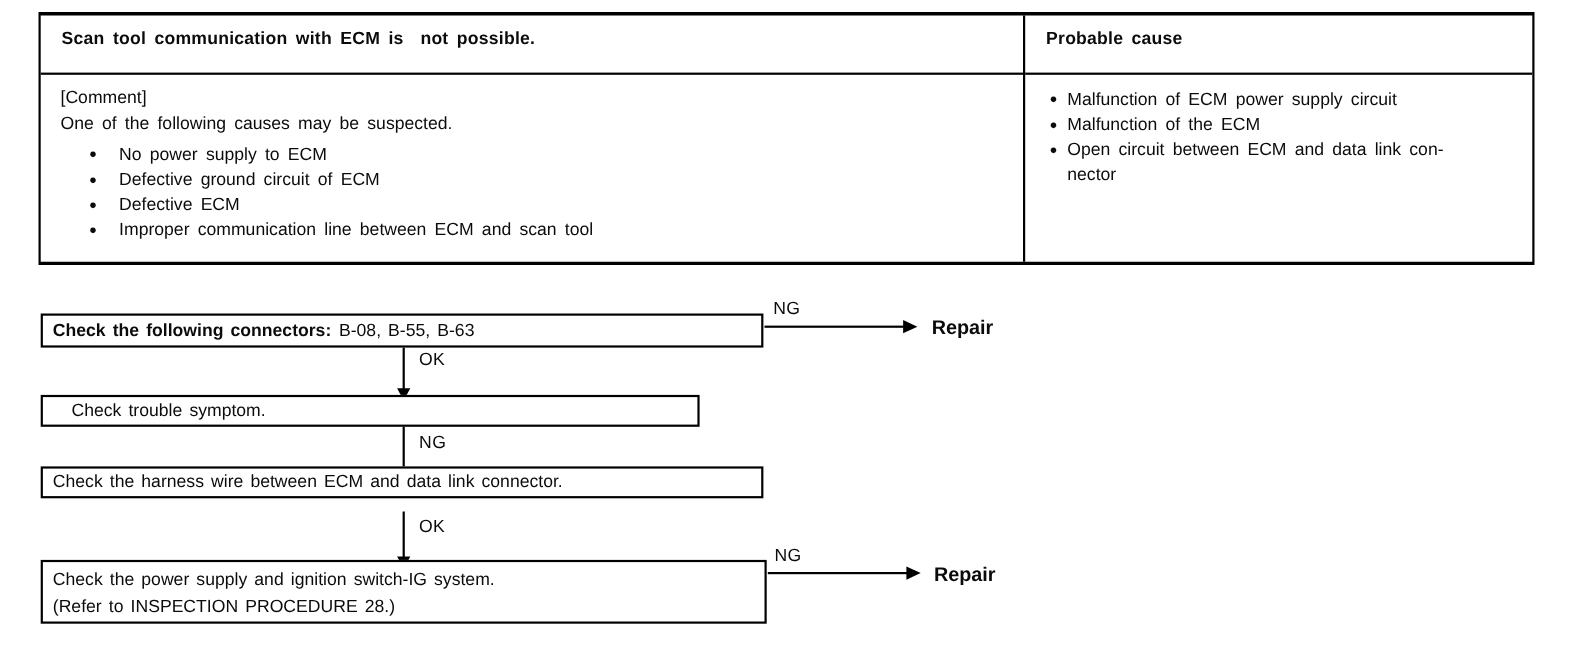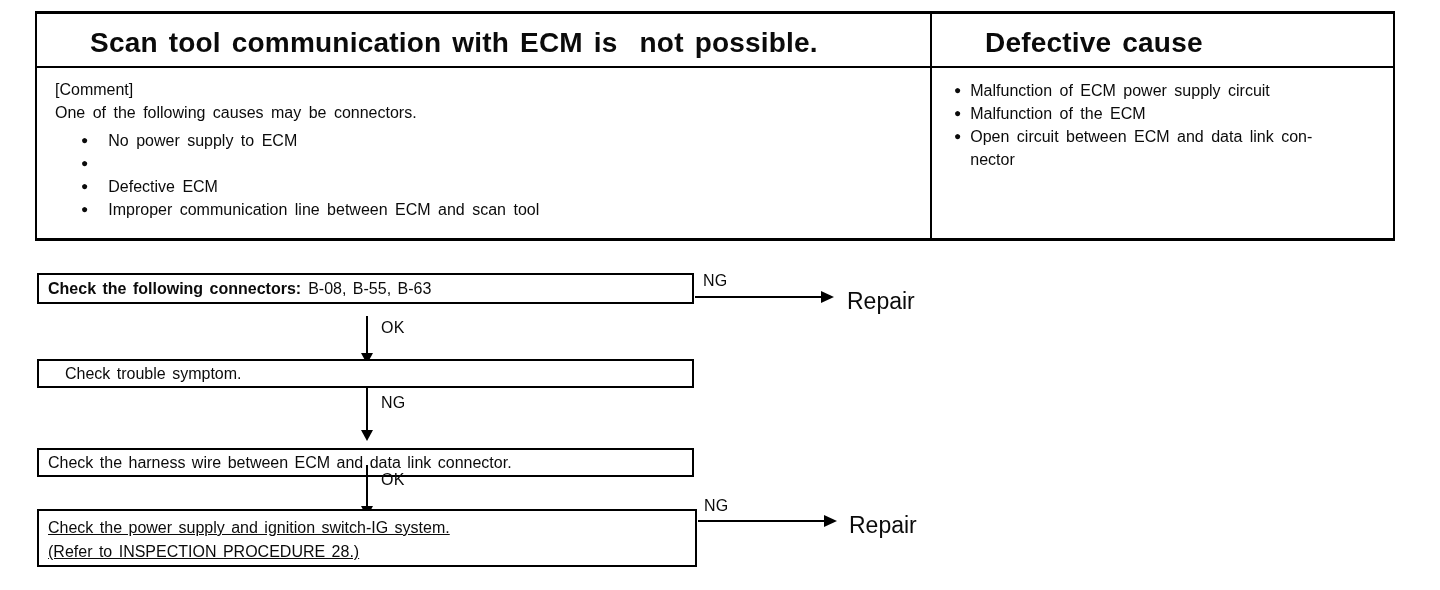--- a/index.html
+++ b/index.html
@@ -10,22 +10,22 @@
   
   .dtable{
     position:absolute;left:35px;top:11px;width:1356px;height:224px;
     border:2px solid #000;border-top-width:3px;border-bottom-width:3px;
     display:grid;grid-template-columns:895px 1fr;grid-template-rows:54px 1fr;
   }
   .cell{box-sizing:border-box;}
   .col-divider{border-right:2px solid #000;}
   .hdr-row{border-bottom:2px solid #000;}
   .hdr-text{
-    font-weight:bold;font-size:28px;letter-spacing:.2px;word-spacing:3px;
-    padding:13px 0 0 19px;white-space:pre;margin-left:34px;
+    font-weight:bold;font-size:16px;letter-spacing:.2px;word-spacing:3px;
+    padding:13px 0 0 19px;white-space:pre;
   }
   .body-cell{font-size:16px;line-height:23px;word-spacing:3px;}
   .sym-body{padding:10px 2px 0 18px;}
   .cause-body{padding:11px 10px 0 0;}
   .bullets{margin-top:5px;}
   .bullet{display:flex;align-items:flex-start;}
   .dot{font-size:12px;line-height:23px;flex:0 0 auto;}
   .sym-body .dot{margin-left:26px;}
   .sym-body .txt{margin-left:20px;}
   .cause-body .dot{margin-left:22px;}
@@ -37,45 +37,46 @@
     font-size:16px;word-spacing:2px;display:flex;align-items:center;padding-left:9px;
   }
   .fbox .b{font-weight:bold;}
   .fbox .r{margin-left:7px;}
   .fbox.multi{align-items:flex-start;padding-top:5px;line-height:24px;white-space:pre-line;}
   .vline{position:absolute;width:2px;background:#000;}
   .vhead{position:absolute;width:0;height:0;border-left:6px solid transparent;border-right:6px solid transparent;border-top:11px solid #000;}
   .hline{position:absolute;height:2px;background:#000;}
   .hhead{position:absolute;width:0;height:0;border-top:6px solid transparent;border-bottom:6px solid transparent;border-left:13px solid #000;}
   .branch{position:absolute;font-size:16px;letter-spacing:.3px;}
-  .repair{position:absolute;font-size:23px;font-weight:normal;word-spacing:2px;}
+  .repair{position:absolute;font-size:18px;font-weight:bold;word-spacing:2px;}
 </style>
 </head>
 <body>
 
 <div class="page">
 
   <div class="dtable">
     <div class="cell col-divider hdr-row">
       <div class="hdr-text">Scan tool communication with ECM is  not possible.</div>
     </div>
     <div class="cell hdr-row">
-      <div class="hdr-text">Defective cause</div>
+      <div class="hdr-text">Probable cause</div>
     </div>
 
     <div class="cell col-divider body-cell sym-body">
       <div>[Comment]</div>
-      <div>One of the following causes may be connectors.</div>
+      <div>One of the following causes may be suspected.</div>
       <div class="bullets">
         <div class="bullet">
           <span class="dot">●</span>
           <span class="txt">No power supply to ECM</span>
         </div>
         <div class="bullet">
           <span class="dot">●</span>
+          <span class="txt">Defective ground circuit of ECM</span>
         </div>
         <div class="bullet">
           <span class="dot">●</span>
           <span class="txt">Defective ECM</span>
         </div>
         <div class="bullet">
           <span class="dot">●</span>
           <span class="txt">Improper communication line between ECM and scan tool</span>
         </div>
       </div>
@@ -93,48 +94,48 @@
       <div class="bullet">
         <span class="dot">●</span>
         <span class="txt wrap2">Open circuit between ECM and data link con-
 nector</span>
       </div>
     </div>
   </div>
 
   <div>
 
-    <div class="fbox" style="left:37px;top:273px;width:657px;height:31px;">
+    <div class="fbox" style="left:37px;top:285px;width:657px;height:31px;">
       <span class="b">Check the following connectors:</span>
       <span class="r">B-08, B-55, B-63</span>
     </div>
     <div class="branch" style="left:703px;top:272px;">NG</div>
     <div class="hline" style="left:695px;top:296px;width:128px;"></div>
     <div class="hhead" style="left:821px;top:291px;"></div>
     <div class="repair" style="left:847px;top:288px;">Repair</div>
 
     <div class="vline" style="left:366px;top:316px;height:39px;"></div>
     <div class="vhead" style="left:361px;top:353px;"></div>
     <div class="branch" style="left:381px;top:319px;">OK</div>
 
-    <div class="fbox" style="left:37px;top:359px;width:657px;height:29px;padding-left:26px;">
+    <div class="fbox" style="left:37px;top:359px;width:599px;height:29px;padding-left:26px;">
       <span>Check trouble symptom.</span>
     </div>
     <div class="vline" style="left:366px;top:388px;height:44px;"></div>
     <div class="vhead" style="left:361px;top:430px;"></div>
     <div class="branch" style="left:381px;top:394px;">NG</div>
 
-    <div class="fbox" style="left:37px;top:448px;width:657px;height:29px;">
+    <div class="fbox" style="left:37px;top:424px;width:657px;height:29px;">
       <span>Check the harness wire between ECM and data link connector.</span>
     </div>
     <div class="vline" style="left:366px;top:465px;height:43px;"></div>
     <div class="vhead" style="left:361px;top:506px;"></div>
     <div class="branch" style="left:381px;top:471px;">OK</div>
 
-    <div class="fbox multi" style="left:37px;top:509px;width:660px;height:58px;text-decoration:underline;">
+    <div class="fbox multi" style="left:37px;top:509px;width:660px;height:58px;">
       <span class="wrap2">Check the power supply and ignition switch-IG system.
 (Refer to INSPECTION PROCEDURE 28.)</span>
     </div>
     <div class="branch" style="left:704px;top:497px;">NG</div>
     <div class="hline" style="left:698px;top:520px;width:128px;"></div>
     <div class="hhead" style="left:824px;top:515px;"></div>
     <div class="repair" style="left:849px;top:512px;">Repair</div>
 
   </div>
 </div>

